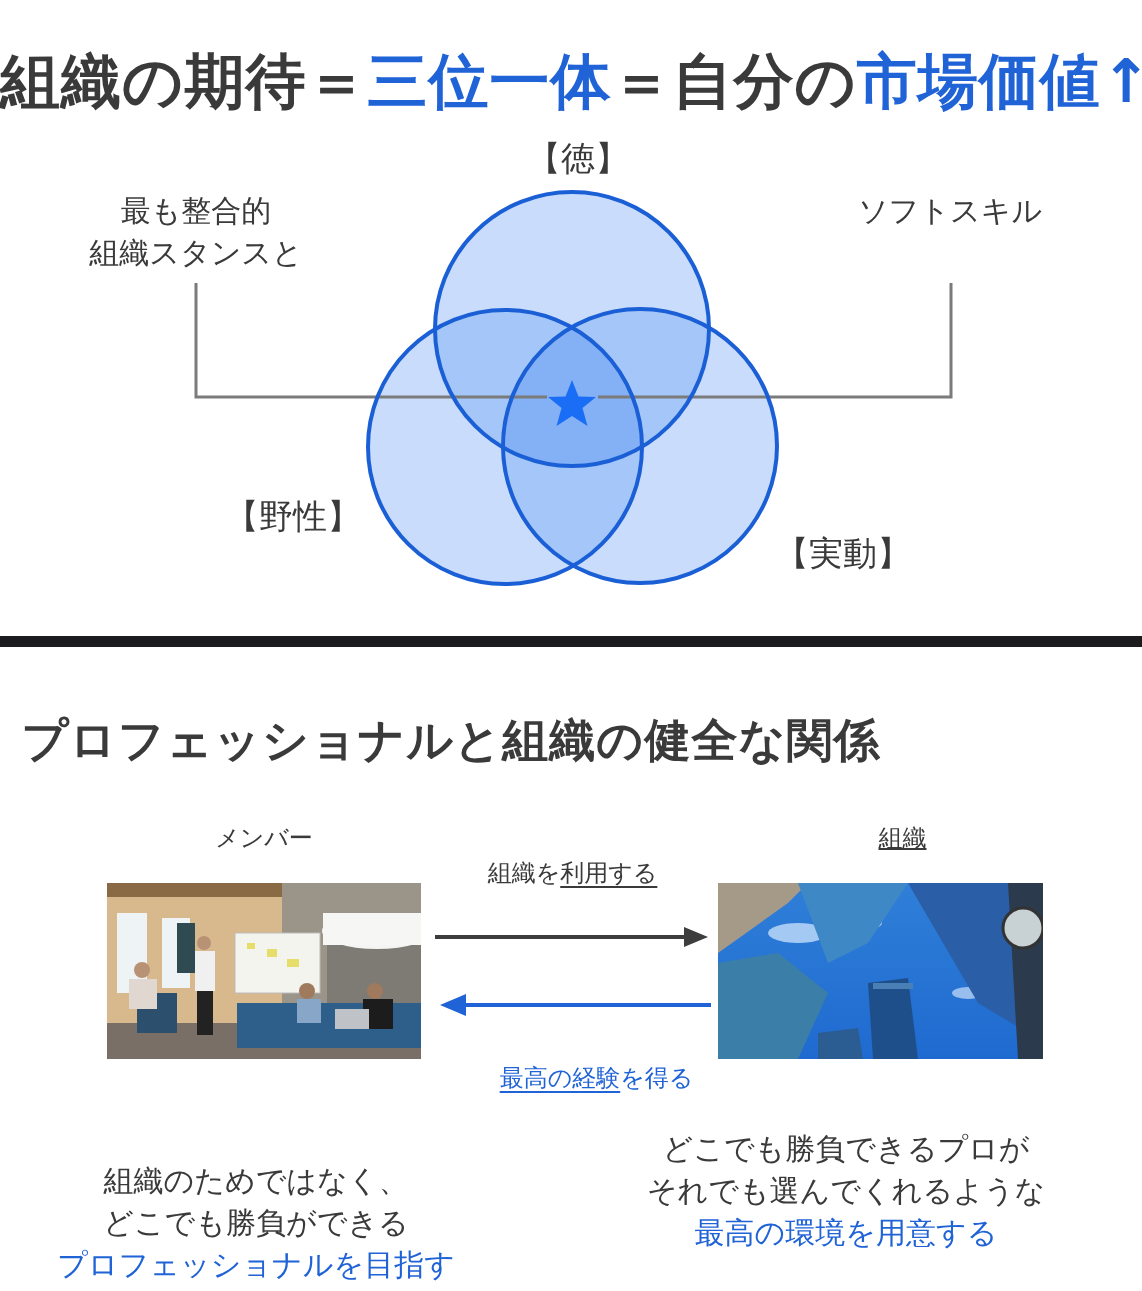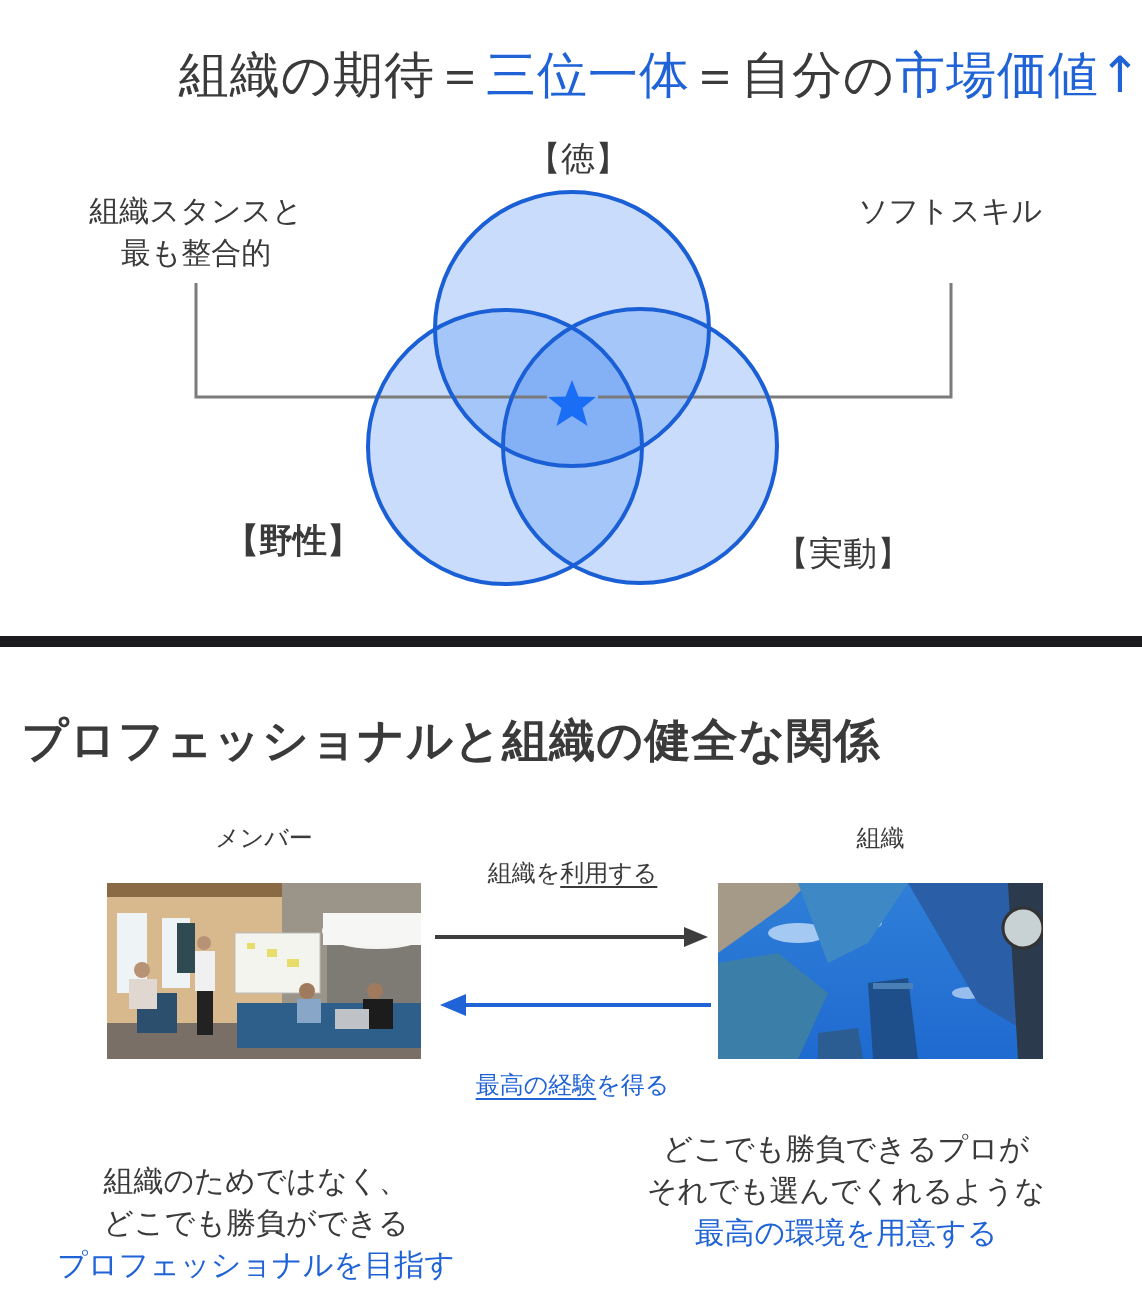--- a/index.html
+++ b/index.html
@@ -10,21 +10,21 @@
     color: #3a3a3a;
   }
   .abs { position: absolute; }
   .center { text-align: center; }
   .blue { color: #1f63d6; }
   .dark { color: #3a3a3a; }
 
   
   #top-title {
     left: 0; top: 42px; width: 1142px; text-align: right;
-    font-size: 50px; font-weight: normal; letter-spacing: 1px; white-space: nowrap;
+    font-size: 60px; font-weight: bold; letter-spacing: 1px; white-space: nowrap;
   }
   .venn-label { font-size: 34px; white-space: nowrap; }
   .side-label { font-size: 30px; line-height: 42px; white-space: nowrap; }
 
   #divider-bar { left: 0; top: 636px; width: 1142px; height: 11px; background: #1c1c1e; }
 
   
   #bottom-title {
     left: 0; top: 710px; width: 902px; text-align: center;
     font-size: 46px; font-weight: bold; white-space: nowrap; letter-spacing: 1px;
@@ -87,38 +87,38 @@
   <g fill="none" stroke="#1a5fd6" stroke-width="4">
     <circle cx="572" cy="329" r="137"></circle>
     <circle cx="505" cy="447" r="137"></circle>
     <circle cx="640" cy="446" r="137"></circle>
   </g>
 
   <polygon fill="#1a6ef5" points="572,380 578.5,396.5 596,397 582.5,408 587.5,426 572,416 556.5,426 561.5,408 548,397 565.5,396.5"></polygon>
 </svg>
 
 <div class="abs venn-label" style="left:527px;top:136px;">【徳】</div>
-<div class="abs venn-label" style="left:225px;top:518px;font-weight:bold;">【野性】</div>
+<div class="abs venn-label" style="left:225px;top:494px;">【野性】</div>
 <div class="abs venn-label" style="left:775px;top:531px;">【実動】</div>
 
 <div class="abs side-label center" style="left:66px;top:190px;width:260px;">
+  <div>最も整合的</div>
   <div>組織スタンスと</div>
-  <div>最も整合的</div>
 </div>
 
 <div class="abs side-label center" style="left:800px;top:190px;width:300px;">
   <div>ソフトスキル</div>
 </div>
 
 <div id="divider-bar" class="abs"></div>
 
 <div id="bottom-title" class="abs">プロフェッショナルと組織の健全な関係</div>
 
 <div class="abs col-label center" style="left:107px;top:822px;width:314px;">メンバー</div>
-<div class="abs col-label center" style="left:718px;top:822px;width:325px;">組織</div>
+<div class="abs col-label center" style="left:740px;top:822px;width:325px;text-decoration:underline;">組織</div>
 
 <div class="abs photo" style="left:107px;top:883px;width:314px;height:176px;">
   <svg width="314" height="176" viewBox="0 0 314 176">
     <rect width="314" height="176" fill="#c9a87c"></rect>
     <rect x="0" y="0" width="175" height="176" fill="#d8b98e"></rect>
     <rect x="0" y="0" width="314" height="14" fill="#8a6a45"></rect>
     <rect x="10" y="30" width="30" height="80" fill="#eef3f6"></rect>
     <rect x="55" y="35" width="28" height="70" fill="#eef3f6"></rect>
     <rect x="70" y="40" width="18" height="50" fill="#2f4a50"></rect>
     <rect x="175" y="0" width="139" height="176" fill="#9b9489"></rect>
@@ -177,21 +177,21 @@
   <g>
     <line x1="32" y1="85" x2="281" y2="85" stroke="#1f63d6" stroke-width="4"></line>
     <polygon points="36,74 10,85 36,96" fill="#1f63d6"></polygon>
   </g>
 </svg>
 
 <div class="abs arrow-label center" style="left:430px;top:857px;width:285px;">
   <span>組織を</span><span class="u-dark">利用する</span>
 </div>
 
-<div class="abs arrow-label center" style="left:430px;top:1062px;width:285px;margin-top:7px;">
+<div class="abs arrow-label center" style="left:454px;top:1062px;width:285px;">
   <span class="u-blue">最高の経験</span><span class="blue">を得る</span>
 </div>
 
 <div class="abs caption" style="left:16px;top:1128px;width:480px;margin-top:32px;">
   <div>組織のためではなく、</div>
   <div>どこでも勝負ができる</div>
   <div class="blue">プロフェッショナルを目指す</div>
 </div>
 
 <div class="abs caption" style="left:606px;top:1128px;width:480px;">

